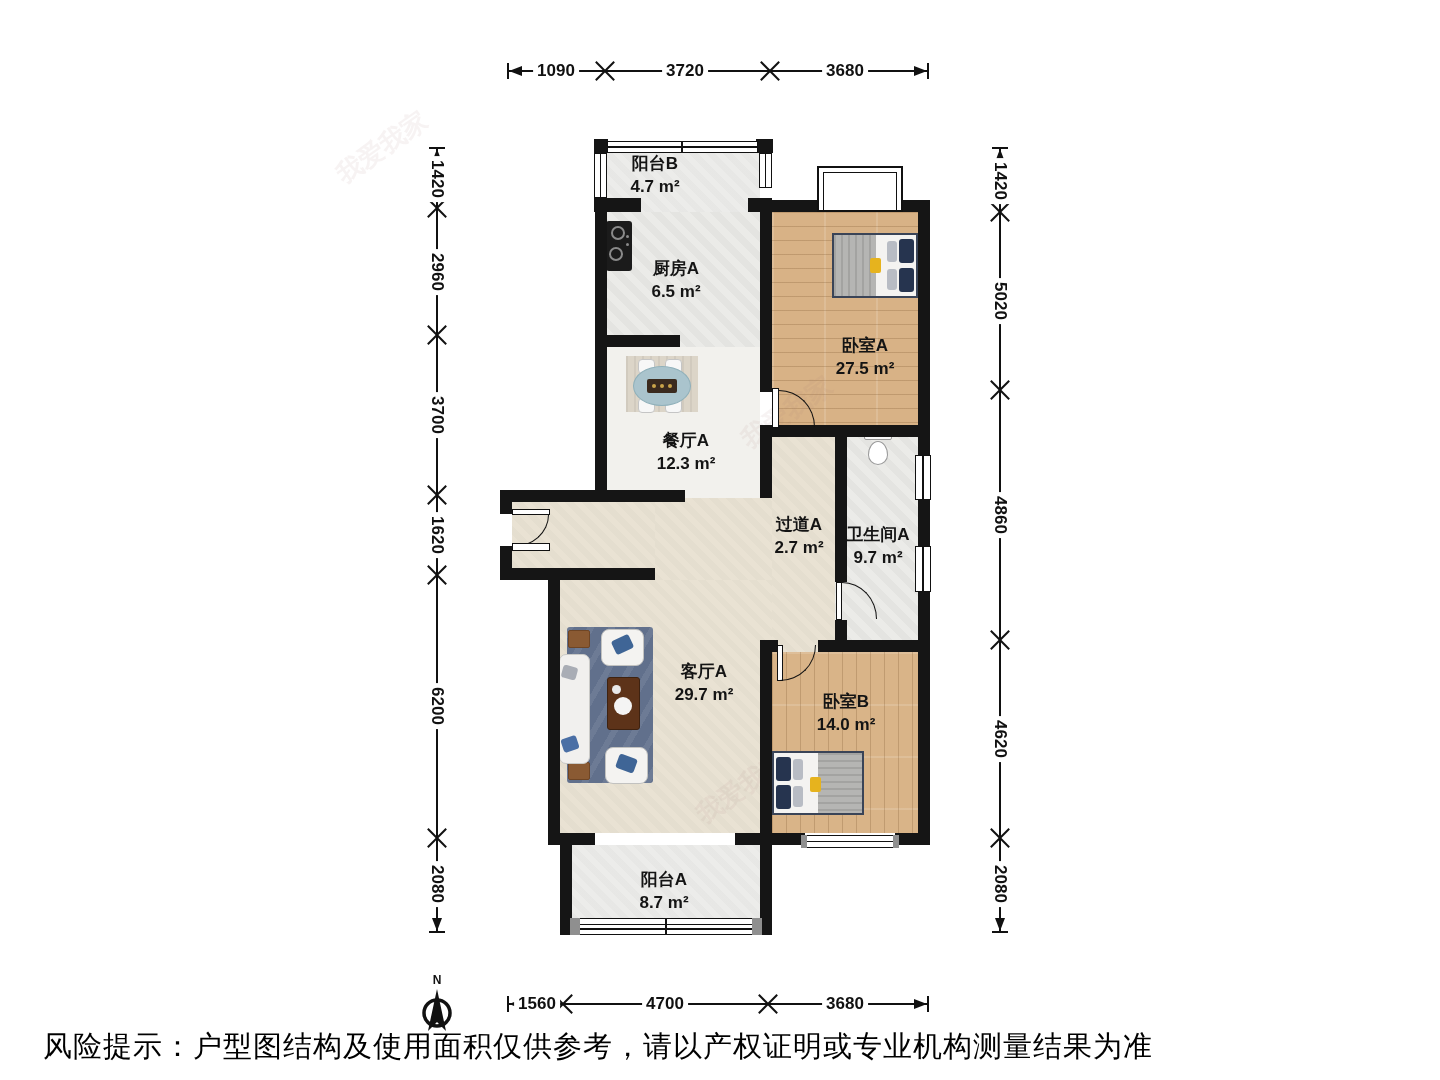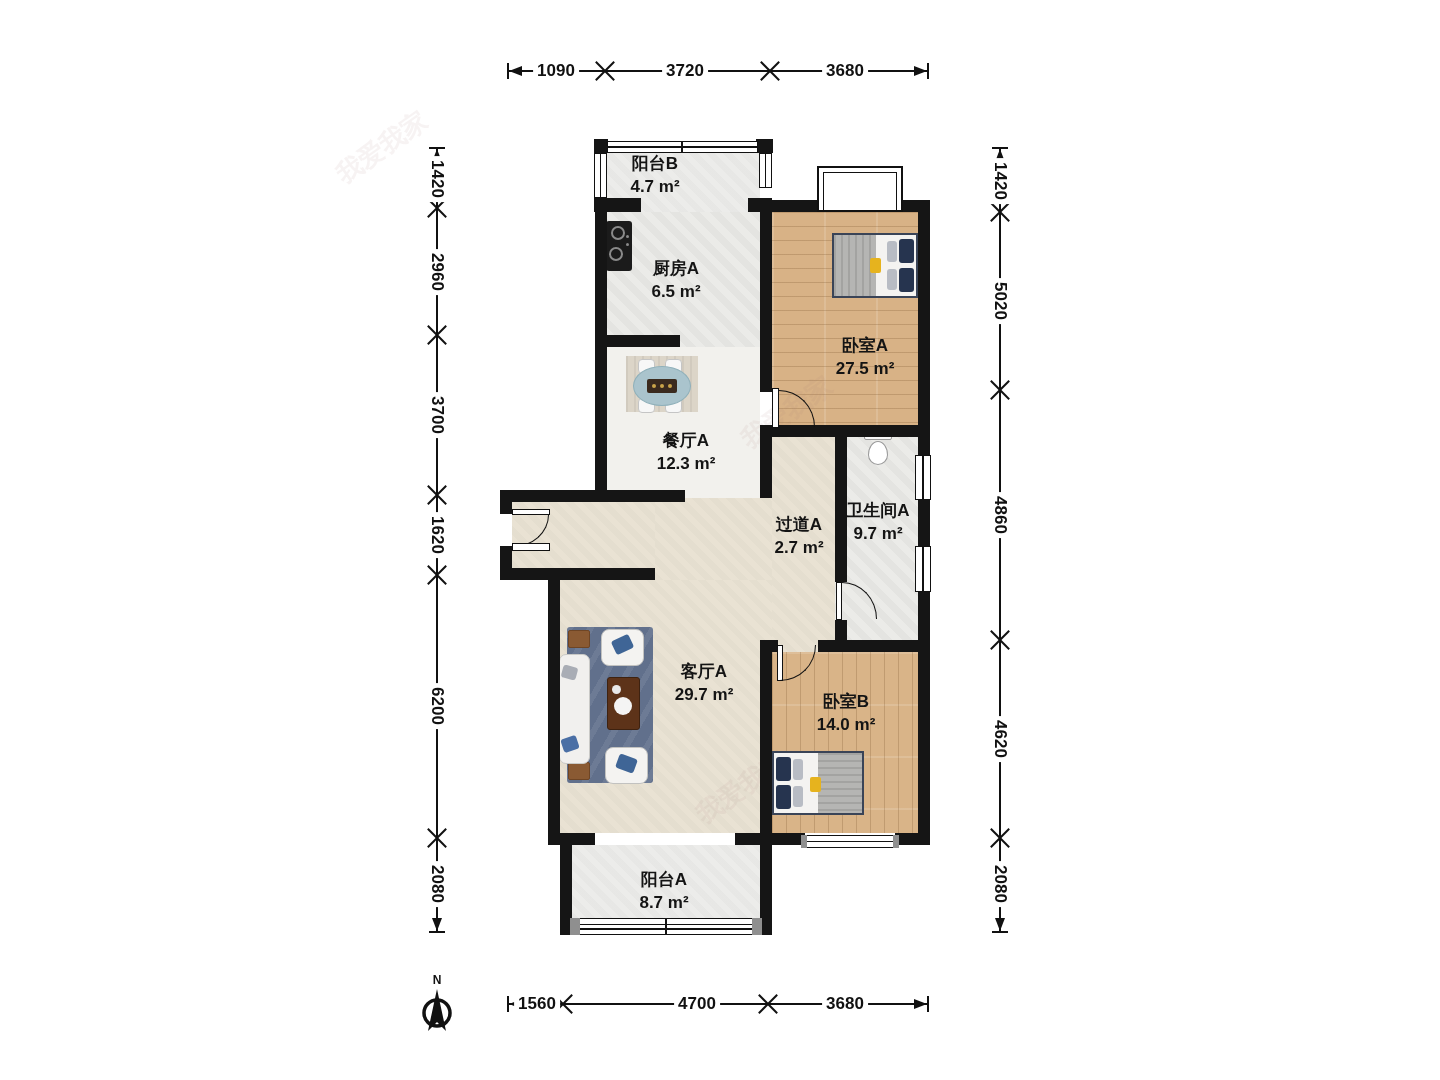--- a/index.html
+++ b/index.html
@@ -232,21 +232,21 @@
     <div class="rarea">27.5 m²</div>
   </div>
   <div class="rlabel" style="left:686px;top:430px">
     <div class="rname">餐厅A</div>
     <div class="rarea">12.3 m²</div>
   </div>
   <div class="rlabel" style="left:799px;top:514px">
     <div class="rname">过道A</div>
     <div class="rarea">2.7 m²</div>
   </div>
-  <div class="rlabel" style="left:878px;top:500px">
+  <div class="rlabel" style="left:878px;top:524px">
     <div class="rname">卫生间A</div>
     <div class="rarea">9.7 m²</div>
   </div>
   <div class="rlabel" style="left:704px;top:661px">
     <div class="rname">客厅A</div>
     <div class="rarea">29.7 m²</div>
   </div>
   <div class="rlabel" style="left:846px;top:691px">
     <div class="rname">卧室B</div>
     <div class="rarea">14.0 m²</div>
@@ -307,26 +307,27 @@
 
   <div>
     <i class="dline" style="left:508px;top:1003px;width:420px;height:2px"></i>
     <i class="bar" style="left:507px;top:996px;width:2px;height:16px"></i>
     <i class="bar" style="left:927px;top:996px;width:2px;height:16px"></i>
     <i class="ar l" style="left:509px;top:999px"></i>
     <i class="ar r" style="left:914px;top:999px"></i>
     <i class="tick" style="left:563px;top:1004px"></i>
     <i class="tick" style="left:768px;top:1004px"></i>
     <span class="dlab" style="left:537px;top:1004px">1560</span>
-    <span class="dlab" style="left:697px;top:1004px">4700</span>
+    <span class="dlab" style="left:665px;top:1004px">4700</span>
     <span class="dlab" style="left:845px;top:1004px">3680</span>
   </div>
 
   <div class="compass">
     <span class="n">N</span>
     <svg width="40" height="48" viewBox="0 0 40 48" style="display:block;margin:0 auto">
       <circle cx="20" cy="26" r="13" fill="none" stroke="#111" stroke-width="3.5"></circle>
       <path d="M20 2 L11 44 L20 35 L29 44 Z" fill="#111"></path>
     </svg>
   </div>
 
+  <div class="footer">风险提示：户型图结构及使用面积仅供参考，请以产权证明或专业机构测量结果为准</div>
 
 </div>
 
 </body></html>

